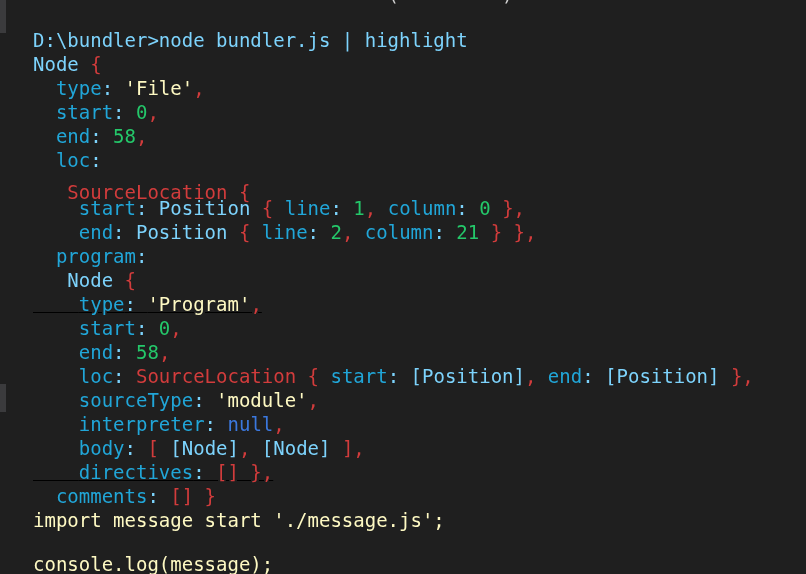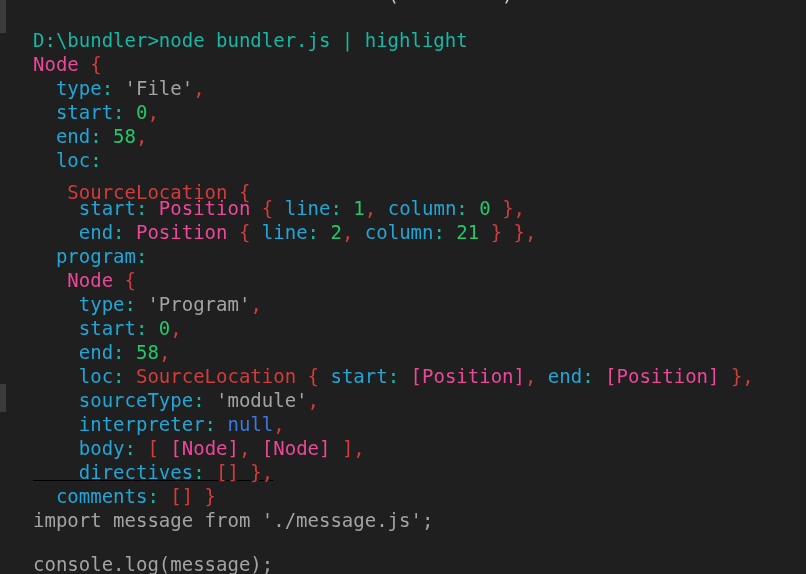--- a/index.html
+++ b/index.html
@@ -57,24 +57,24 @@
     left: 33px;
     height: 24px;
     line-height: 24px;
     font-size: 19px;
     letter-spacing: 0px;
     white-space: pre;
     font-family: "DejaVu Sans Mono", "Liberation Mono", monospace;
   }
 
   
-  .tok-plain   { color: #14b8a6; }
+  .tok-plain   { color: #7dd3fc; }
   .tok-key     { color: #21a6d8; margin-top: 33px; }
-  .tok-ctor    { color: #ec4899; }
-  .tok-string  { color: #a3a3a3; }
+  .tok-ctor    { color: #7dd3fc; }
+  .tok-string  { color: #fef9c3; }
   .tok-punct   { color: #d23c3c; }
   .tok-number  { color: #24c86a; }
   .tok-null    { color: #3b78de; }
   .tok-src     { color: #d23c3c; }
 
   
   #partial-top-line {
     position: absolute;
     left: 33px;
     top: -18px;
@@ -100,30 +100,30 @@
         <div class="code-line" style="top: 52px;"><span class="tok-ctor">Node </span><span class="tok-punct">{</span></div>
         <div class="code-line" style="top: 76px;"><span class="tok-plain">  </span><span class="tok-key">type</span><span class="tok-plain">: </span><span class="tok-string">'File'</span><span class="tok-punct">,</span></div>
         <div class="code-line" style="top: 100px;"><span class="tok-plain">  </span><span class="tok-key">start</span><span class="tok-plain">: </span><span class="tok-number">0</span><span class="tok-punct">,</span></div>
         <div class="code-line" style="top: 124px;"><span class="tok-plain">  </span><span class="tok-key">end</span><span class="tok-plain">: </span><span class="tok-number">58</span><span class="tok-punct">,</span></div>
         <div class="code-line" style="top: 148px;"><span class="tok-plain">  </span><span class="tok-key">loc</span><span class="tok-plain">:</span></div>
         <div class="code-line" style="top: 180px;"><span class="tok-plain">   </span><span class="tok-src">SourceLocation </span><span class="tok-punct">{</span></div>
         <div class="code-line" style="top: 196px;"><span class="tok-plain">    </span><span class="tok-key">start</span><span class="tok-plain">: </span><span class="tok-ctor">Position </span><span class="tok-punct">{ </span><span class="tok-key">line</span><span class="tok-plain">: </span><span class="tok-number">1</span><span class="tok-punct">, </span><span class="tok-key">column</span><span class="tok-plain">: </span><span class="tok-number">0</span><span class="tok-punct"> },</span></div>
         <div class="code-line" style="top: 220px;"><span class="tok-plain">    </span><span class="tok-key">end</span><span class="tok-plain">: </span><span class="tok-ctor">Position </span><span class="tok-punct">{ </span><span class="tok-key">line</span><span class="tok-plain">: </span><span class="tok-number">2</span><span class="tok-punct">, </span><span class="tok-key">column</span><span class="tok-plain">: </span><span class="tok-number">21</span><span class="tok-punct"> } },</span></div>
         <div class="code-line" style="top: 244px;"><span class="tok-plain">  </span><span class="tok-key">program</span><span class="tok-plain">:</span></div>
         <div class="code-line" style="top: 268px;"><span class="tok-plain">   </span><span class="tok-ctor">Node </span><span class="tok-punct">{</span></div>
-        <div class="code-line" style="top: 292px;"><span class="tok-plain">    </span><span class="tok-key">type</span><span class="tok-plain">: </span><span class="tok-string">'Program'</span><span class="tok-punct">,</span></div>
+        <div class="code-line" style="top: 292px; text-decoration: underline;"><span class="tok-plain">    </span><span class="tok-key">type</span><span class="tok-plain">: </span><span class="tok-string">'Program'</span><span class="tok-punct">,</span></div>
         <div class="code-line" style="top: 316px;"><span class="tok-plain">    </span><span class="tok-key">start</span><span class="tok-plain">: </span><span class="tok-number">0</span><span class="tok-punct">,</span></div>
         <div class="code-line" style="top: 340px;"><span class="tok-plain">    </span><span class="tok-key">end</span><span class="tok-plain">: </span><span class="tok-number">58</span><span class="tok-punct">,</span></div>
         <div class="code-line" style="top: 364px;"><span class="tok-plain">    </span><span class="tok-key">loc</span><span class="tok-plain">: </span><span class="tok-src">SourceLocation </span><span class="tok-punct">{ </span><span class="tok-key">start</span><span class="tok-plain">: </span><span class="tok-ctor">[Position]</span><span class="tok-punct">, </span><span class="tok-key">end</span><span class="tok-plain">: </span><span class="tok-ctor">[Position]</span><span class="tok-punct"> },</span></div>
         <div class="code-line" style="top: 388px;"><span class="tok-plain">    </span><span class="tok-key">sourceType</span><span class="tok-plain">: </span><span class="tok-string">'module'</span><span class="tok-punct">,</span></div>
         <div class="code-line" style="top: 412px;"><span class="tok-plain">    </span><span class="tok-key">interpreter</span><span class="tok-plain">: </span><span class="tok-null">null</span><span class="tok-punct">,</span></div>
         <div class="code-line" style="top: 436px;"><span class="tok-plain">    </span><span class="tok-key">body</span><span class="tok-plain">: </span><span class="tok-punct">[ </span><span class="tok-ctor">[Node]</span><span class="tok-punct">, </span><span class="tok-ctor">[Node]</span><span class="tok-punct"> ],</span></div>
         <div class="code-line" style="top: 460px; text-decoration: underline;"><span class="tok-plain">    </span><span class="tok-key">directives</span><span class="tok-plain">: </span><span class="tok-punct">[] },</span></div>
         <div class="code-line" style="top: 484px;"><span class="tok-plain">  </span><span class="tok-key">comments</span><span class="tok-plain">: </span><span class="tok-punct">[] }</span></div>
-        <div class="code-line" style="top: 508px;"><span class="tok-string">import message from './message.js';</span></div>
+        <div class="code-line" style="top: 508px;"><span class="tok-string">import message start './message.js';</span></div>
         <div class="code-line" style="top: 532px; margin-top: 20px;"><span class="tok-string">console.log(message);</span></div>
       </div>
 
   </div>
 
   <div id="scrollbar-track">
     <div id="scrollbar-thumb-top" class="scrollbar-thumb"></div>
     <div id="scrollbar-thumb-lower" class="scrollbar-thumb"></div>
   </div>
 

